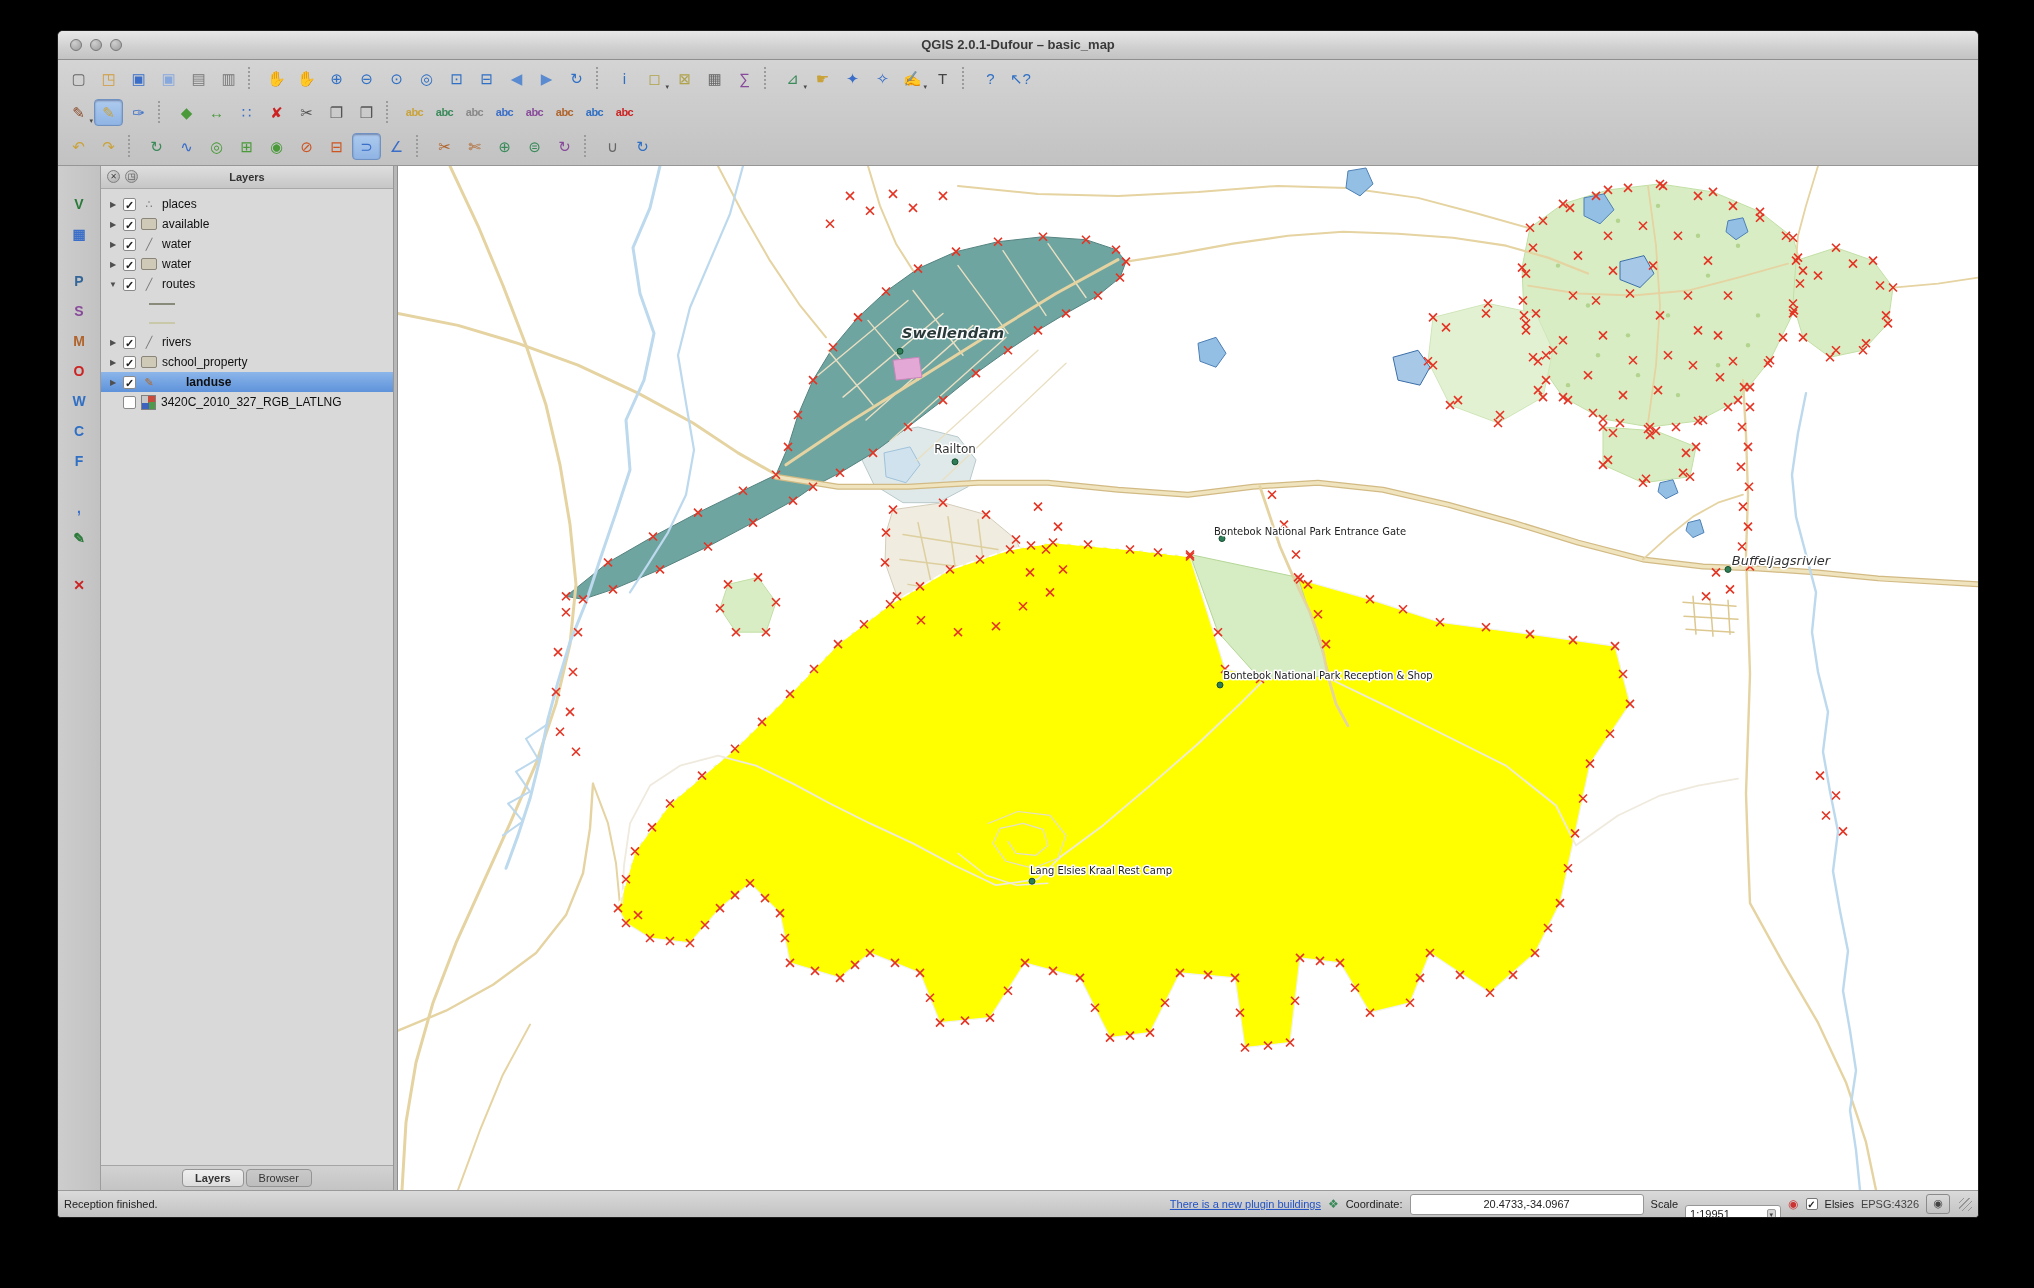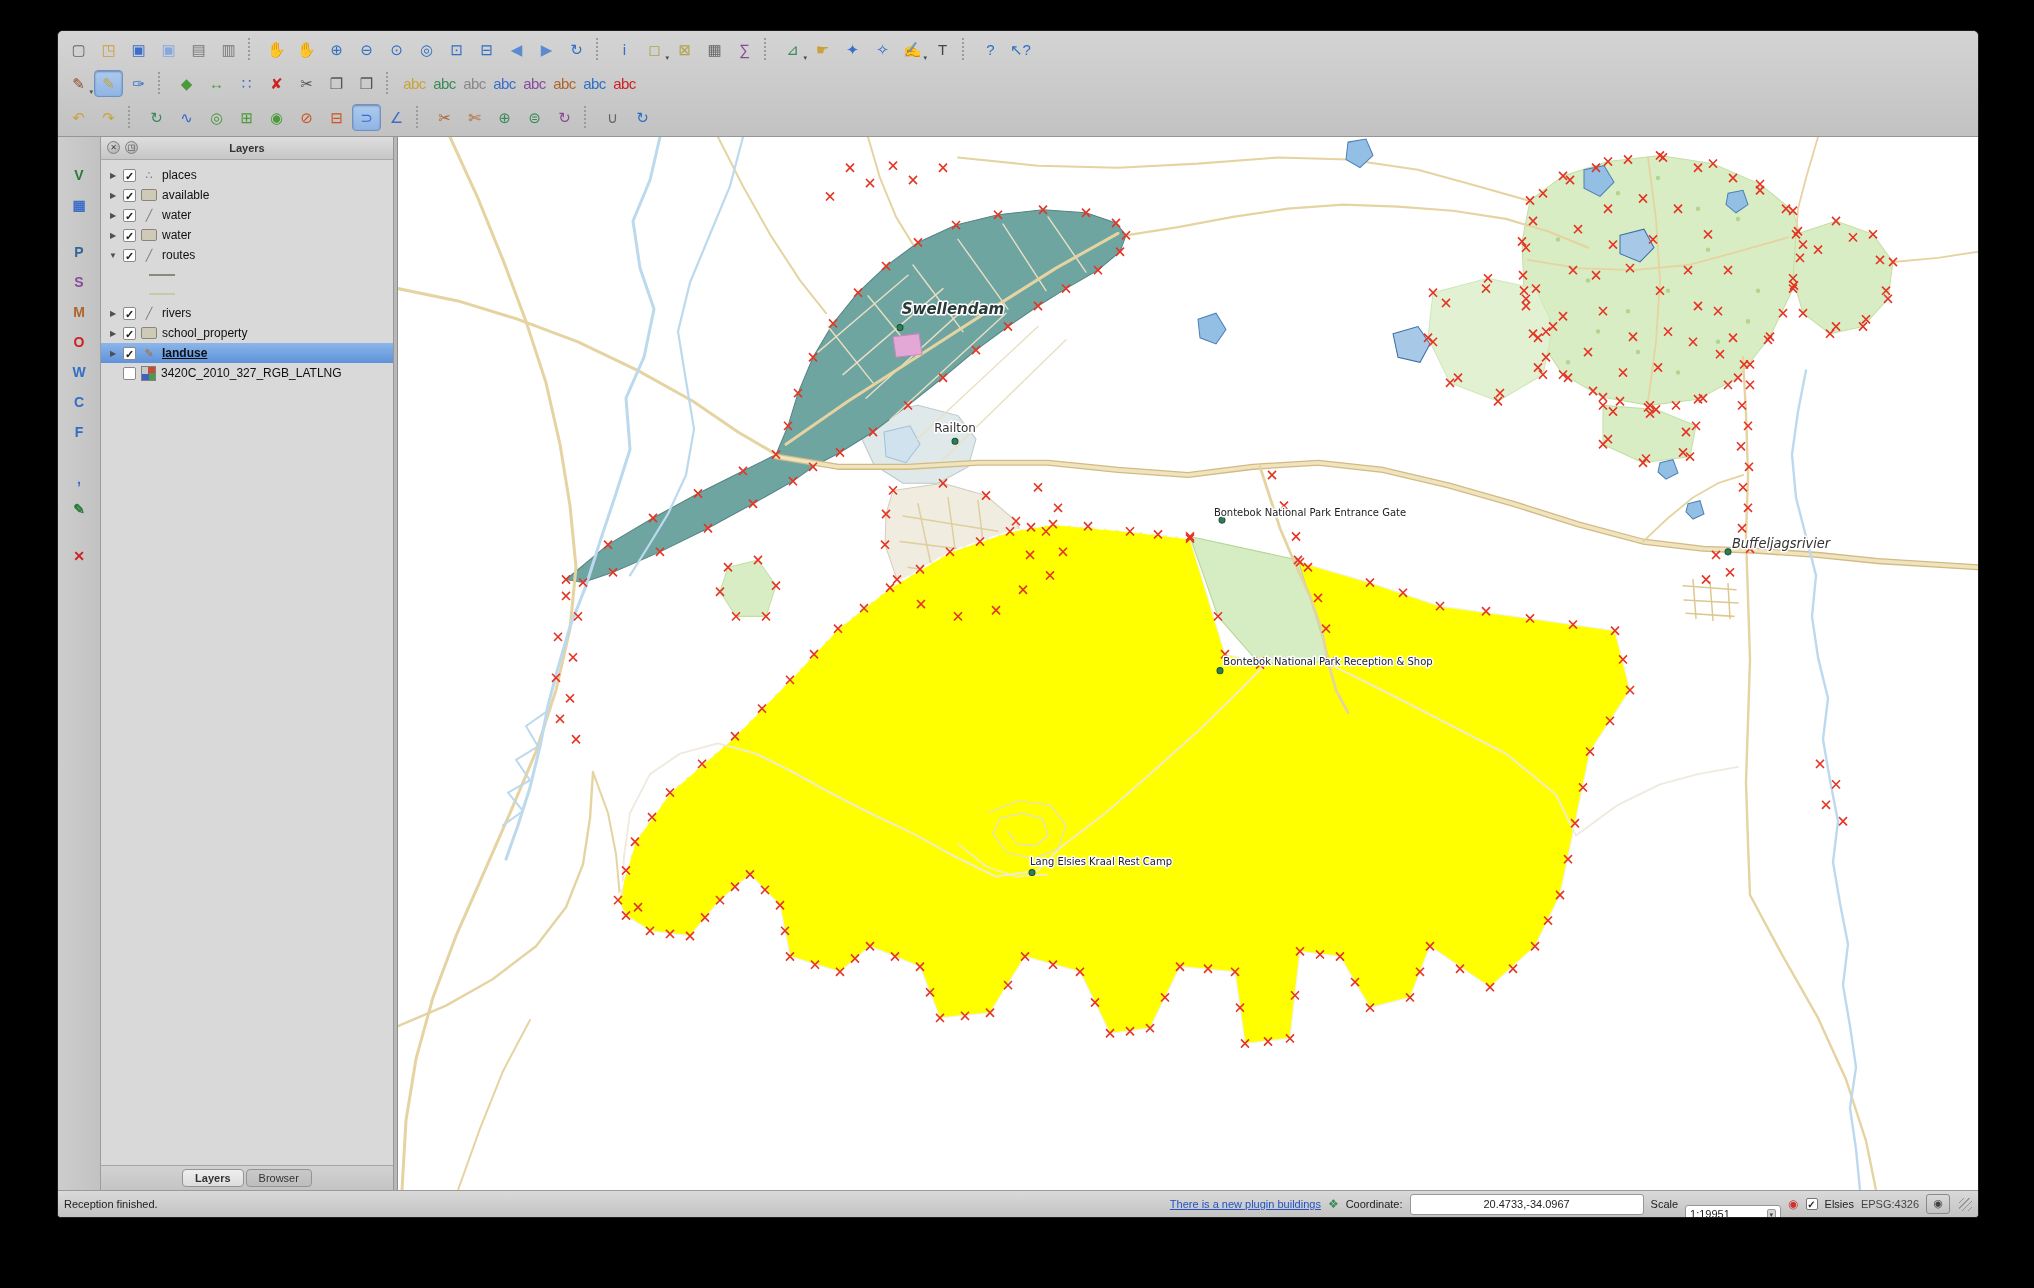--- a/index.html
+++ b/index.html
@@ -8,21 +8,21 @@
   
   .titlebar{height:28px;background:linear-gradient(#e8e8e8,#cfcfcf 60%,#c3c3c3);border-bottom:1px solid #8f8f8f;position:relative;flex:0 0 auto;}
   .titlebar .title{text-align:center;font-size:13px;line-height:28px;color:#3a3a3a;font-weight:bold;}
   .lights{position:absolute;left:12px;top:8px;display:flex;gap:8px;}
   .light{width:12px;height:12px;border-radius:50%;background:radial-gradient(circle at 35% 30%,#cfcfcf,#9a9a9a);border:1px solid #787878;box-sizing:border-box;}
   
   .toolbars{background:linear-gradient(#d4d4d4,#c2c2c2);border-bottom:1px solid #969696;padding:1px 6px 2px 6px;flex:0 0 auto;}
   .trow{display:flex;align-items:center;height:34px;gap:1px;}
   .tbtn{position:relative;width:29px;height:27px;border-radius:4px;display:flex;align-items:center;justify-content:center;flex:0 0 auto;}
   .tbtn .glyph{font-size:15px;line-height:1;}
-  .tbtn .glyph.txt{font-size:15px;font-weight:normal;letter-spacing:-0.5px;}
+  .tbtn .glyph.txt{font-size:11px;font-weight:bold;letter-spacing:-0.5px;}
   .tbtn .dd{position:absolute;right:0px;bottom:1px;font-size:7px;color:#4a4a4a;}
   .tbtn.active{background:linear-gradient(#aecbee,#8fb4e4);border:1px solid #6f92c2;box-shadow:inset 0 1px 2px rgba(0,0,40,.35);width:27px;height:25px;}
   .sep{width:7px;height:22px;margin:0 4px;border-left:2px dotted #9b9b9b;flex:0 0 auto;}
   
   .main{flex:1 1 auto;display:flex;min-height:0;}
   .leftstrip{width:42px;background:linear-gradient(90deg,#cdcdcd,#c2c2c2);border-right:1px solid #9d9d9d;display:flex;flex-direction:column;align-items:center;padding-top:24px;gap:3px;flex:0 0 auto;}
   .leftstrip .tbtn{width:30px;height:27px;}
   .leftstrip .glyph{font-size:14px;font-weight:bold;}
   .vgap{height:14px;flex:0 0 auto;}
   
@@ -33,21 +33,21 @@
   .pbtn{width:13px;height:13px;border-radius:50%;background:radial-gradient(circle at 35% 30%,#d8d8d8,#a9a9a9);border:1px solid #808080;font-size:8px;line-height:11px;text-align:center;color:#3c3c3c;box-sizing:border-box;}
   .tree{flex:1 1 auto;padding-top:5px;overflow:hidden;}
   .lrow{display:flex;align-items:center;height:20px;padding-left:7px;gap:5px;}
   .lrow.sel{background:linear-gradient(#8cb6ea,#5e92da);}
   .arrow{width:10px;font-size:8px;color:#4f4f4f;text-align:center;flex:0 0 auto;}
   .cb{width:13px;height:13px;background:#fff;border:1px solid #8a8a8a;border-radius:2px;font-size:11px;line-height:12px;text-align:center;color:#222;font-weight:bold;box-sizing:border-box;flex:0 0 auto;}
   .licon{width:16px;text-align:center;font-size:11px;flex:0 0 auto;}
   .licon.poly{width:14px;height:10px;background:#cfc9b8;border:1px solid #8a8578;border-radius:2px;}
   .licon.rast{width:13px;height:13px;background-color:#b04040;background-image:conic-gradient(#c94a3a 0 25%,#4e9a4a 25% 50%,#3f62bf 50% 75%,#c8c8c8 75%);border:1px solid #808080;}
   .lname{font-size:12px;color:#101010;white-space:nowrap;}
-  .lname.und{text-decoration:underline;font-weight:bold;}
+  .lname.und{font-weight:bold;margin-left:24px;}
   .legendrow{height:19px;display:flex;align-items:center;padding-left:48px;}
   .swatch{width:26px;border-top:2px solid #888;}
   .tabs{height:24px;display:flex;justify-content:center;align-items:center;gap:2px;background:linear-gradient(#d2d2d2,#c4c4c4);border-top:1px solid #a5a5a5;flex:0 0 auto;}
   .tab{font-size:11px;padding:2px 12px;border:1px solid #949494;background:linear-gradient(#c9c9c9,#bdbdbd);border-radius:4px;color:#333;}
   .tab.active{background:linear-gradient(#efefef,#dcdcdc);font-weight:bold;}
   .splitter{width:3px;background:#b8b8b8;border-right:1px solid #8e8e8e;flex:0 0 auto;}
   
   .canvas{flex:1 1 auto;position:relative;background:#ffffff;min-width:0;}
   .canvas svg{position:absolute;inset:0;width:100%;height:100%;}
   .maplabel{paint-order:stroke;stroke:#ffffff;stroke-width:3px;stroke-linejoin:round;fill:#222;font-family:"DejaVu Sans",sans-serif;}
@@ -62,20 +62,28 @@
   .sbcheck{width:12px;height:12px;border:1px solid #777;background:#fff;border-radius:2px;font-size:10px;line-height:11px;text-align:center;font-weight:bold;color:#222;box-sizing:border-box;}
   .crsbtn{width:22px;height:18px;border:1px solid #8a8a8a;border-radius:3px;background:linear-gradient(#d9d9d9,#c2c2c2);text-align:center;line-height:16px;font-size:11px;color:#444;}
   .grip{width:13px;height:13px;background:repeating-linear-gradient(135deg,transparent 0 3px,#969696 3px 4px);margin-left:2px;}
 </style>
 </head>
 <body>
 
 <div class="screen">
   <div class="window">
 
+    <div class="titlebar">
+      <div class="lights">
+        <div class="light"></div>
+        <div class="light"></div>
+        <div class="light"></div>
+      </div>
+      <div class="title">QGIS 2.0.1-Dufour – basic_map</div>
+    </div>
 
     <div class="toolbars">
       <div class="trow">
           <div class="tbtn">
             <span class="glyph" style="color: rgb(102, 102, 102);">▢</span>
           </div>
           <div class="tbtn">
             <span class="glyph" style="color: rgb(207, 155, 58);">◳</span>
           </div>
           <div class="tbtn">

